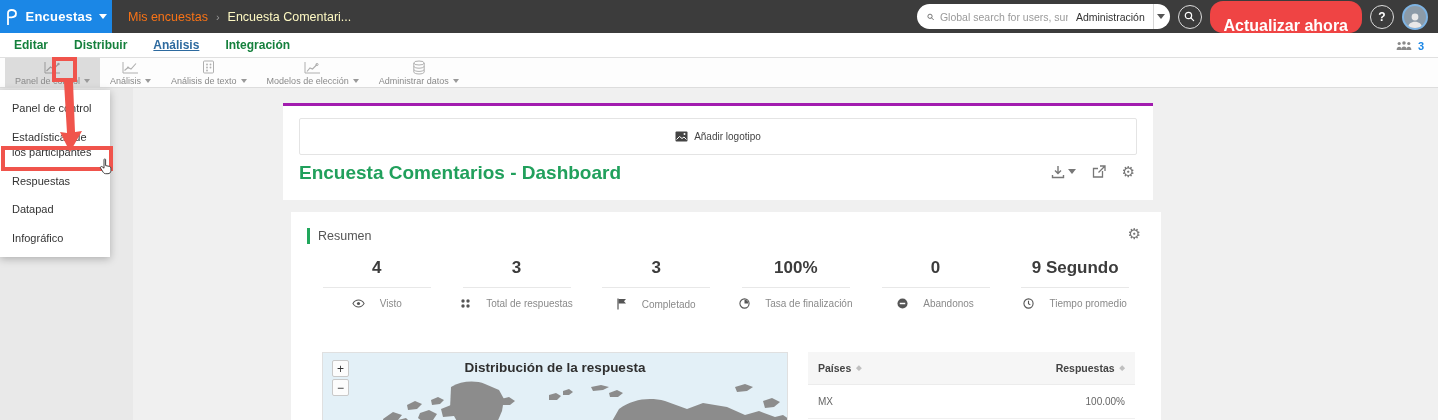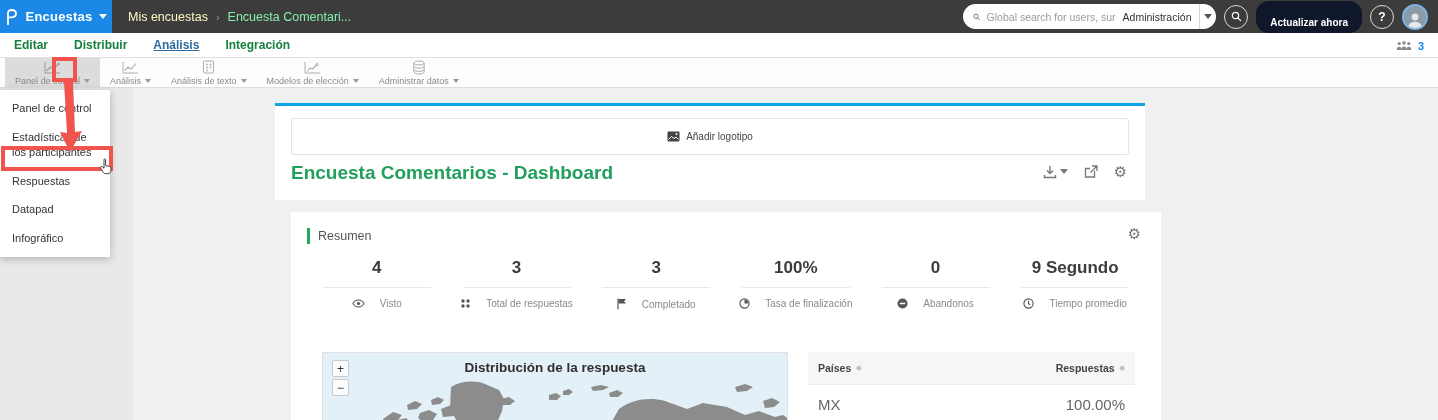--- a/index.html
+++ b/index.html
@@ -6,33 +6,33 @@
   html,body { width:1438px; height:420px; }
   body { font-family: "Liberation Sans", sans-serif; background:#F0F0F0; }
   .page { position:relative; width:1438px; height:420px; overflow:hidden; background:#F0F0F0; }
 
   
   .topbar { position:absolute; left:0; top:0; width:1438px; height:33px; background:#3C3C3C; display:flex; align-items:center; z-index:30; }
   .logo-btn { width:112px; height:33px; background:#1B87E6; display:flex; align-items:center; justify-content:center; gap:7px; cursor:pointer; }
   .logo-btn .brand { color:#fff; font-size:13px; font-weight:bold; letter-spacing:.2px; }
   .caret { width:0; height:0; border-left:4px solid transparent; border-right:4px solid transparent; border-top:5px solid #fff; display:inline-block; }
   .breadcrumb { display:flex; align-items:center; gap:8px; margin-left:16px; font-size:12.5px; }
-  .bc-parent { color:#fef9c3; cursor:pointer; }
+  .bc-parent { color:#f97316; cursor:pointer; }
   .bc-sep { color:#9a9a9a; font-size:11px; }
-  .bc-current { color:#86efac; }
+  .bc-current { color:#fef9c3; }
   .topbar-right { margin-left:auto; display:flex; align-items:center; gap:8px; padding-right:10px; }
   .search-pill { display:flex; align-items:center; background:#fff; border-radius:13px; height:25px; width:253px; padding:0 0 0 10px; overflow:hidden; }
   .search-pill input { border:none; outline:none; font-size:10.5px; color:#333; width:128px; margin-left:6px; font-family:"Liberation Sans",sans-serif; }
   .search-pill input::placeholder { color:#9a9a9a; }
   .admin-label { font-size:10.5px; color:#333; white-space:nowrap; padding:0 8px; cursor:pointer; }
   .pill-divider { width:1px; height:25px; background:#D6D6D6; }
   .pill-caret-zone { width:26px; height:25px; display:flex; align-items:center; justify-content:center; cursor:pointer; }
   .pill-caret-zone .caret { border-top-color:#555; }
   .circle-btn { width:24px; height:24px; border-radius:50%; border:1.5px solid #DCDCDC; display:flex; align-items:center; justify-content:center; color:#fff; font-size:12px; font-weight:bold; cursor:pointer; background:transparent; }
-  .update-btn { background:#0f172a; color:#fff; border:none; border-radius:13px; height:25px; padding:16px 14px; font-size:10px; font-weight:bold; cursor:pointer; font-family:"Liberation Sans",sans-serif; }
+  .update-btn { background:#ef4444; color:#fff; border:none; border-radius:13px; height:25px; padding:16px 14px; font-size:16px; font-weight:bold; cursor:pointer; font-family:"Liberation Sans",sans-serif; }
   .avatar { width:26px; height:26px; border-radius:50%; border:2px solid #7EB3E2; background:#8C9BA8; display:flex; align-items:flex-end; justify-content:center; overflow:hidden; cursor:pointer; }
 
   
   .navrow { position:absolute; left:0; top:33px; width:1438px; height:25px; background:#fff; border-bottom:1px solid #E0E0E0; display:flex; align-items:center; padding-left:14px; gap:26px; z-index:25; }
   .nav-item { font-size:12px; font-weight:bold; color:#15803d; cursor:pointer; }
   .nav-item.active { color:#2D6A9F; text-decoration:underline; }
   .nav-right { position:absolute; right:14px; top:0; height:25px; display:flex; align-items:center; gap:6px; cursor:pointer; }
   .collab-count { color:#1B87E6; font-size:11px; font-weight:bold; }
 
   
@@ -48,21 +48,21 @@
 
   
   .dropdown { position:absolute; left:0; top:90px; width:110px; background:#fff; box-shadow:0 2px 8px rgba(0,0,0,.25); z-index:40; padding:4px 0; }
   .dd-item { font-size:11px; color:#333; padding:7px 12px; line-height:1.35; cursor:pointer; }
 
   
   .red-box { position:absolute; border:4px solid #F0544C; z-index:60; pointer-events:none; }
   .anno-svg { position:absolute; z-index:61; pointer-events:none; }
 
   
-  .header-card { position:absolute; left:275px; top:103px; width:870px; height:97px; background:#fff; border-top:3px solid #0ea5e9; z-index:6; }
+  .header-card { position:absolute; left:283px; top:103px; width:870px; height:97px; background:#fff; border-top:3px solid #a21caf; z-index:6; }
   .logo-drop { position:absolute; left:16px; top:12px; width:838px; height:37px; border:1px solid #E4E4E4; border-radius:2px; display:flex; align-items:center; justify-content:center; gap:6px; cursor:pointer; }
   .logo-drop span { font-size:10px; color:#444; }
   .dash-title { position:absolute; left:16px; top:56px; font-size:19px; font-weight:bold; color:#21A05C; }
   .header-icons { position:absolute; right:18px; top:58px; display:flex; align-items:center; gap:16px; color:#777; }
   .header-icons .ic { cursor:pointer; display:flex; align-items:center; gap:3px; }
   .gear-glyph { font-size:15px; color:#777; line-height:1; }
 
   .resumen-card { position:absolute; left:291px; top:212px; width:870px; height:208px; background:#fff; z-index:6; overflow:hidden; }
   .resumen-head { position:absolute; left:16px; top:16px; display:flex; align-items:center; gap:8px; }
   .green-bar { width:3px; height:16px; background:#21A75C; }
@@ -79,21 +79,21 @@
   .map-title { position:absolute; left:0; right:0; top:7px; text-align:center; font-size:13.5px; font-weight:bold; color:#2F2F2F; z-index:2; }
   .map-zoom { position:absolute; left:9px; top:7px; z-index:3; display:flex; flex-direction:column; gap:2px; }
   .zoom-btn { width:17px; height:17px; background:#FCFCFC; border:1px solid #C9C9C9; border-radius:2px; font-size:12px; color:#333; display:flex; align-items:center; justify-content:center; cursor:pointer; }
   .map-svg { position:absolute; left:0; top:0; }
 
   .mini-table { position:absolute; left:517px; top:140px; width:327px; }
   .mt-head { display:flex; justify-content:space-between; background:#F6F6F6; border-bottom:1px solid #ECECEC; padding:10px 10px; cursor:pointer; }
   .mt-head .hcell { font-size:10.5px; font-weight:bold; color:#444; display:flex; align-items:center; gap:5px; }
   .sort-dot { color:#C0C0C0; font-size:7px; }
   .mt-row { display:flex; justify-content:space-between; padding:11px 10px; border-bottom:1px solid #F0F0F0; }
-  .mt-row div { font-size:15px; color:#666; }
+  .mt-row div { font-size:10px; color:#666; }
 
   svg { display:block; }
   .cursor-hand { position:absolute; left:99px; top:158px; z-index:62; pointer-events:none; }
 </style>
 </head>
 <body>
 
 <div class="page">
 
   <div class="topbar">

